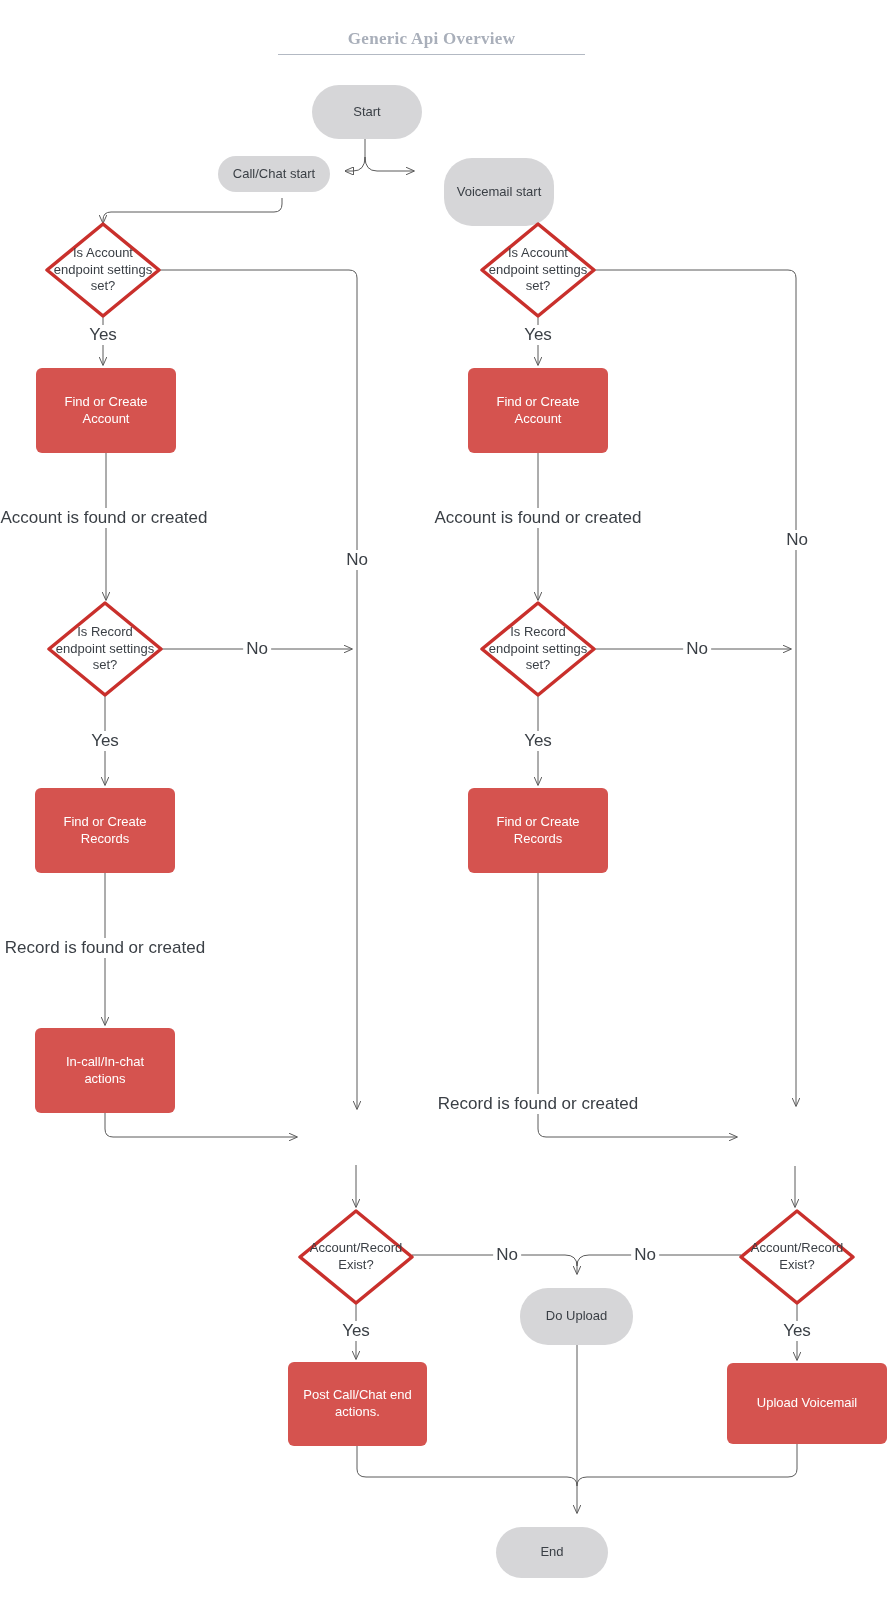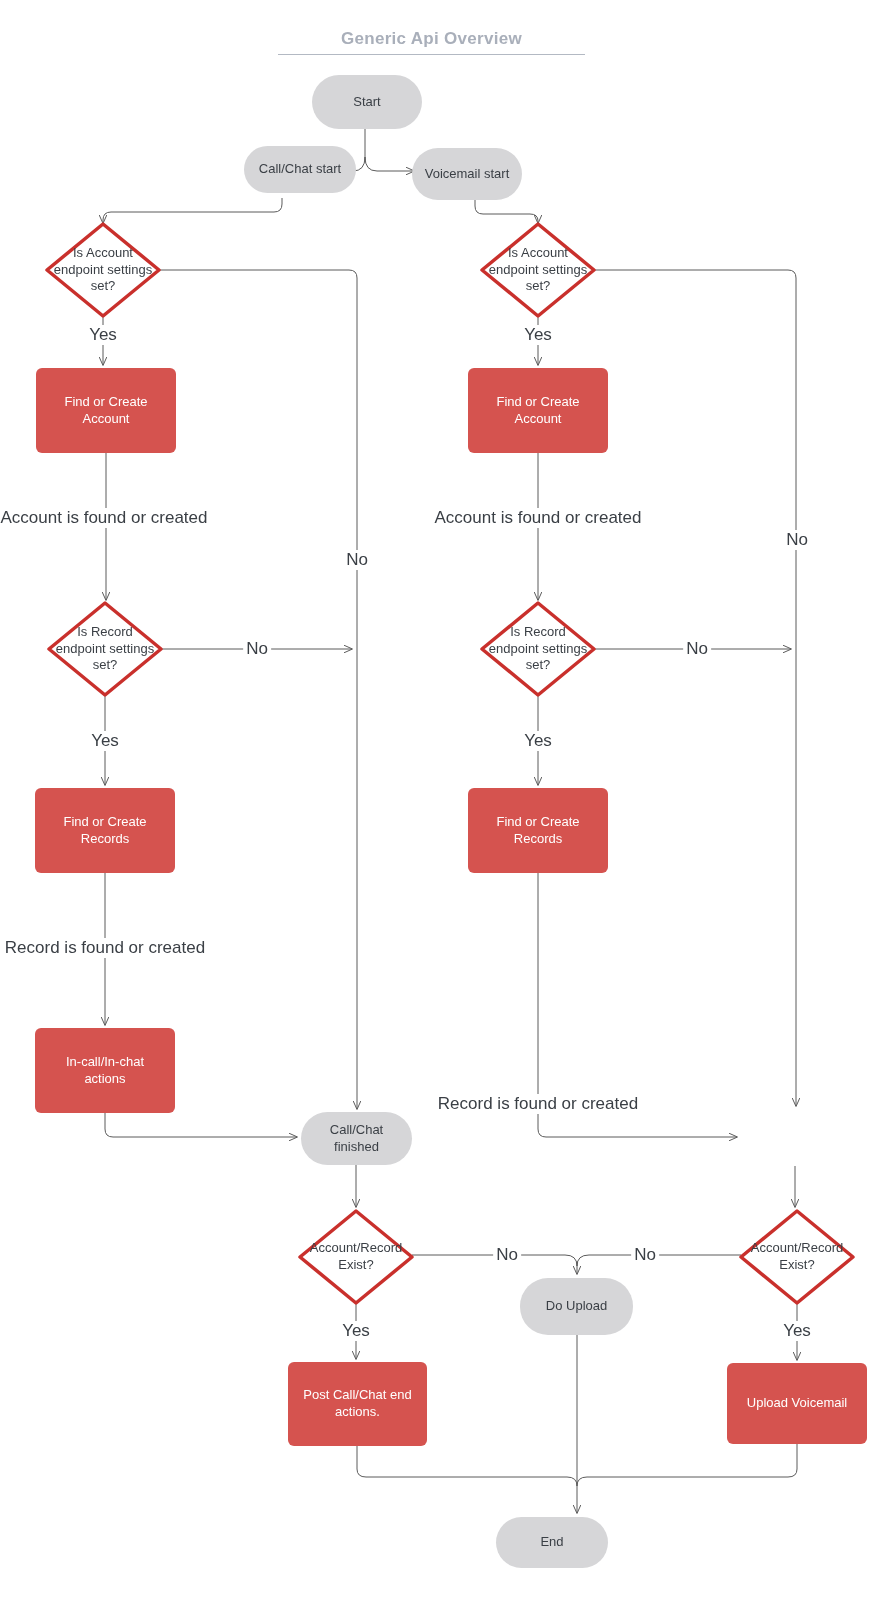--- a/index.html
+++ b/index.html
@@ -5,32 +5,32 @@
   html,body{margin:0;padding:0;background:#fff;}
   .canvas{
     position:relative;width:894px;height:1600px;margin:0 auto;
     background:var(--canvas,#fff);
     font-family:"Liberation Sans", sans-serif;
     overflow:hidden;
   }
   .title{
     position:absolute;left:278px;top:29px;width:307px;
     text-align:center;font-size:17px;font-weight:bold;
-    color:var(--title-color,#a9afba);letter-spacing:.3px;
+    color:var(--title-color,#a9afba);letter-spacing:.3px;font-family:Liberation Serif, serif;
   }
   .title-rule{
     position:absolute;left:278px;top:54px;width:307px;height:0;
     border-top:1px solid var(--rule-color,#b3b9c3);
   }
   .edges{position:absolute;left:0;top:0;}
   .edges path{fill:none;stroke:var(--line,#5b5b5b);stroke-width:1;}
   .arrowhead{fill:var(--arrow,#333);}
   .node{position:absolute;display:flex;align-items:center;justify-content:center;
     text-align:center;font-size:13px;line-height:1.28;color:var(--node-text,#3a3f45);}
-  .pill{background:var(--terminal-fill,#d6d6d8);border-radius:28px;padding:0 6px;box-sizing:border-box;}
+  .pill{background:var(--terminal-fill,#d6d6d8);border-radius:28px;padding:0 6px;box-sizing:border-box;margin-top:10px;}
   .proc{background:var(--process-fill,#d5534f);border-radius:6px;color:var(--process-text,#fff);padding:0 10px;box-sizing:border-box;}
   .diamond{background:transparent;}
   .diamond .dshape{position:absolute;left:0;top:0;width:100%;height:100%;}
   .diamond .dshape polygon{fill:var(--decision-fill,#fff);stroke:var(--decision-border,#c9302c);stroke-width:3.5;stroke-linejoin:round;}
   .diamond .dlabel{position:relative;z-index:1;padding:0 4px;}
   .elabel{
     position:absolute;transform:translate(-50%,-50%);
     background:var(--canvas,#fff);padding:0 3px;white-space:nowrap;
     font-size:17px;color:var(--node-text,#3a3f45);z-index:2;
   }
@@ -81,28 +81,25 @@
     <path d="M797,1303 V1360" marker-end="url(#arrow)"></path>
 
     <path d="M357,1446 V1469 Q357,1477 366,1477 H567 Q577,1477 577,1486"></path>
     <path d="M797,1444 V1469 Q797,1477 788,1477 H587 Q577,1477 577,1486"></path>
     <path d="M577,1335 V1513" marker-end="url(#arrow)"></path>
   </svg>
 
   <div class="node pill" style="left:312px;top:75px;width:110px;height:54px">
     <span>Start</span>
   </div>
-  <div class="node pill" style="left:244px;top:146px;width:112px;height:47px">
+  <div class="node pill" style="left:218px;top:146px;width:112px;height:36px">
     <span>Call/Chat start</span>
   </div>
-  <div class="node pill" style="left:412px;top:148px;width:110px;height:52px">
+  <div class="node pill" style="left:444px;top:148px;width:110px;height:68px">
     <span>Voicemail start</span>
-  </div>
-  <div class="node pill" style="left:301px;top:1112px;width:111px;height:53px">
-    <span>Call/Chat finished</span>
   </div>
   <div class="node pill" style="left:520px;top:1278px;width:113px;height:57px">
     <span>Do Upload</span>
   </div>
   <div class="node pill" style="left:496px;top:1517px;width:112px;height:51px">
     <span>End</span>
   </div>
 
   <div class="node diamond" style="left:45px;top:222px;width:116px;height:96px">
     <svg class="dshape" viewBox="0 0 116 96" preserveAspectRatio="none">
@@ -152,21 +149,21 @@
   </div>
   <div class="node proc" style="left:468px;top:788px;width:140px;height:85px">
     <span>Find or Create Records</span>
   </div>
   <div class="node proc" style="left:288px;top:1362px;width:139px;height:84px">
     <span>Post Call/Chat end actions.</span>
   </div>
   <div class="node proc" style="left:35px;top:1028px;width:140px;height:85px">
     <span>In-call/In-chat actions</span>
   </div>
-  <div class="node proc" style="left:727px;top:1363px;width:140px;height:81px">
+  <div class="node proc" style="left:727px;top:1363px;width:160px;height:81px">
     <span>Upload Voicemail</span>
   </div>
 
   <div class="elabel" style="left:103px;top:335px">Yes</div>
   <div class="elabel" style="left:538px;top:335px">Yes</div>
   <div class="elabel" style="left:357px;top:560px">No</div>
   <div class="elabel" style="left:797px;top:540px">No</div>
   <div class="elabel" style="left:104px;top:518px">Account is found or created</div>
   <div class="elabel" style="left:538px;top:518px">Account is found or created</div>
   <div class="elabel" style="left:257px;top:649px">No</div>

